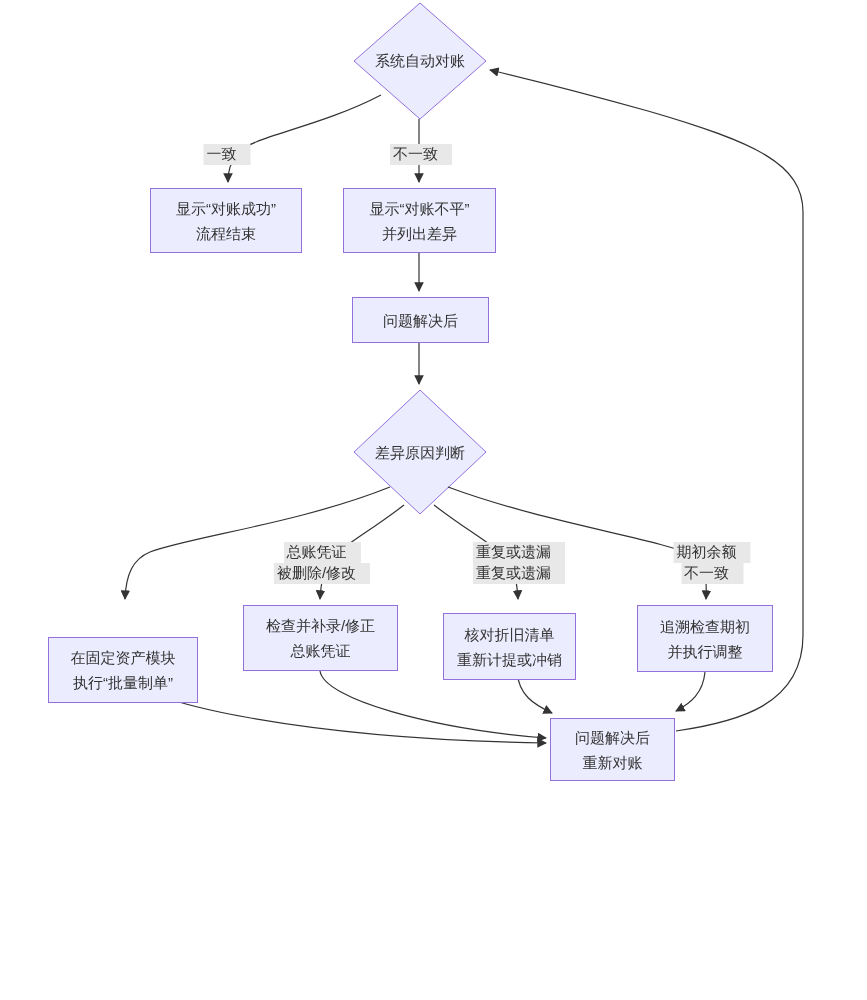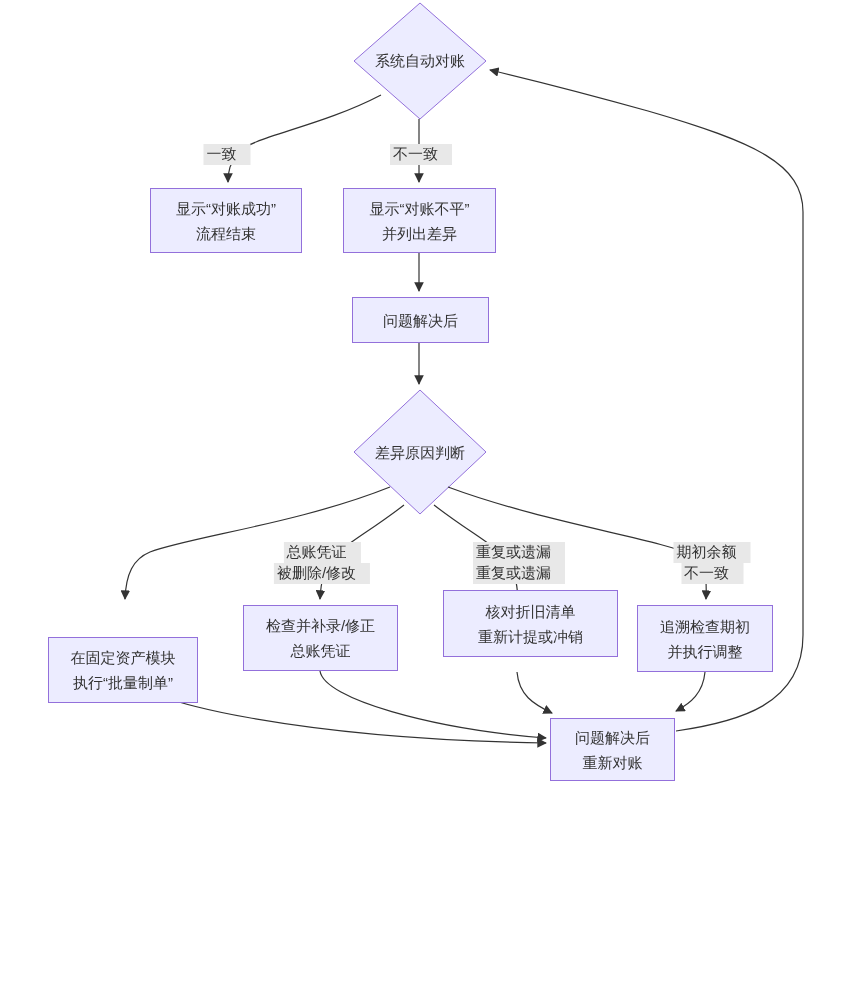--- a/index.html
+++ b/index.html
@@ -104,21 +104,21 @@
   </div>
 
   <div class="node rect" style="left:48px;top:605px;width:150px;height:66px;margin-top:32px;">
     <span>在固定资产模块</span>
     <span>执行“批量制单”</span>
   </div>
   <div class="node rect" style="left:243px;top:605px;width:155px;height:66px;">
     <span>检查并补录/修正</span>
     <span>总账凭证</span>
   </div>
-  <div class="node rect" style="left:443px;top:590px;width:175px;height:67px;">
+  <div class="node rect" style="left:443px;top:613px;width:133px;height:67px;">
     <span>核对折旧清单</span>
     <span>重新计提或冲销</span>
   </div>
   <div class="node rect" style="left:637px;top:605px;width:136px;height:67px;">
     <span>追溯检查期初</span>
     <span>并执行调整</span>
   </div>
 
   <div class="node rect" style="left:550px;top:718px;width:125px;height:63px;">
     <span>问题解决后</span>

